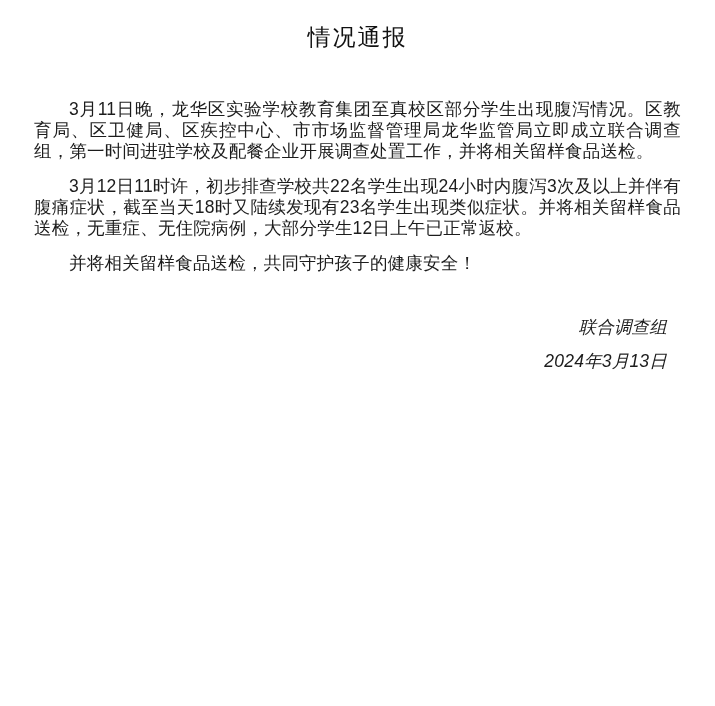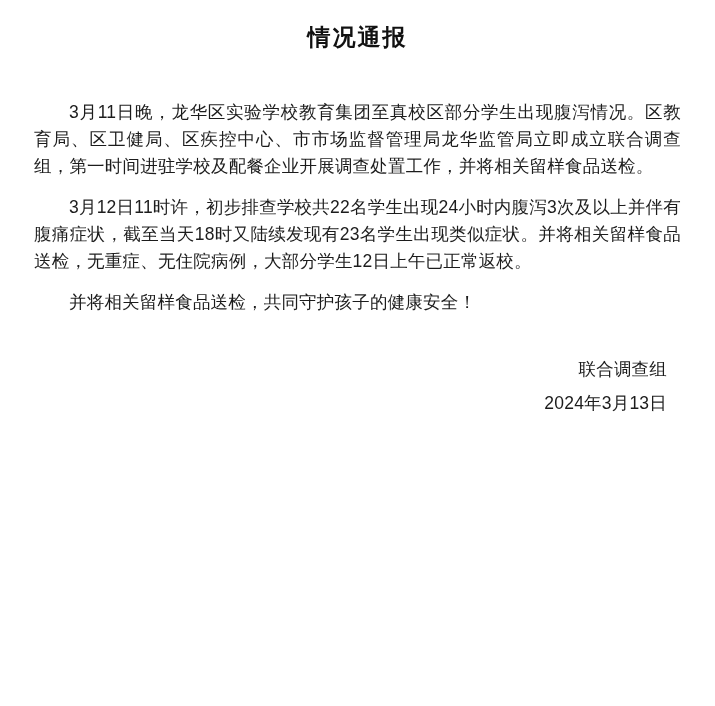--- a/index.html
+++ b/index.html
@@ -17,52 +17,53 @@
   .page {
     width: 715px;
     height: 706px;
     box-sizing: border-box;
     padding: 0;
     position: relative;
   }
   .doc-title {
     text-align: center;
     font-size: 23px;
-    font-weight: bold;
+    font-weight: normal;
     letter-spacing: 2px;
     margin: 22px 0 0 0;
     color: #111111;
     font-family: "Liberation Sans", "DejaVu Sans", sans-serif;
   }
   .body-wrap {
     margin: 46px 34px 0 34px;
   }
   .para {
     font-size: 17.5px;
-    line-height: 27px;
+    line-height: 21px;
     text-align: justify;
     text-justify: inter-ideograph;
     text-indent: 2em;
     margin: 0 0 14px 0;
     color: #1c1c1c;
     font-family: "Liberation Sans", "DejaVu Sans", sans-serif;
     letter-spacing: 0.2px;
   }
   .sign-block {
     margin: 36px 34px 0 0;
     text-align: right;
     font-size: 17.5px;
     line-height: 34px;
     color: #1c1c1c;
     font-family: "Liberation Sans", "DejaVu Sans", sans-serif;
     letter-spacing: 0.2px;
   }
   .sign-line {
     display: block;
     padding-right: 14px;
+    font-style: italic;
   }
 </style>
 </head>
 <body>
 
 <div class="page">
 
   <h1 class="doc-title">情况通报</h1>
 
   <div class="body-wrap">

